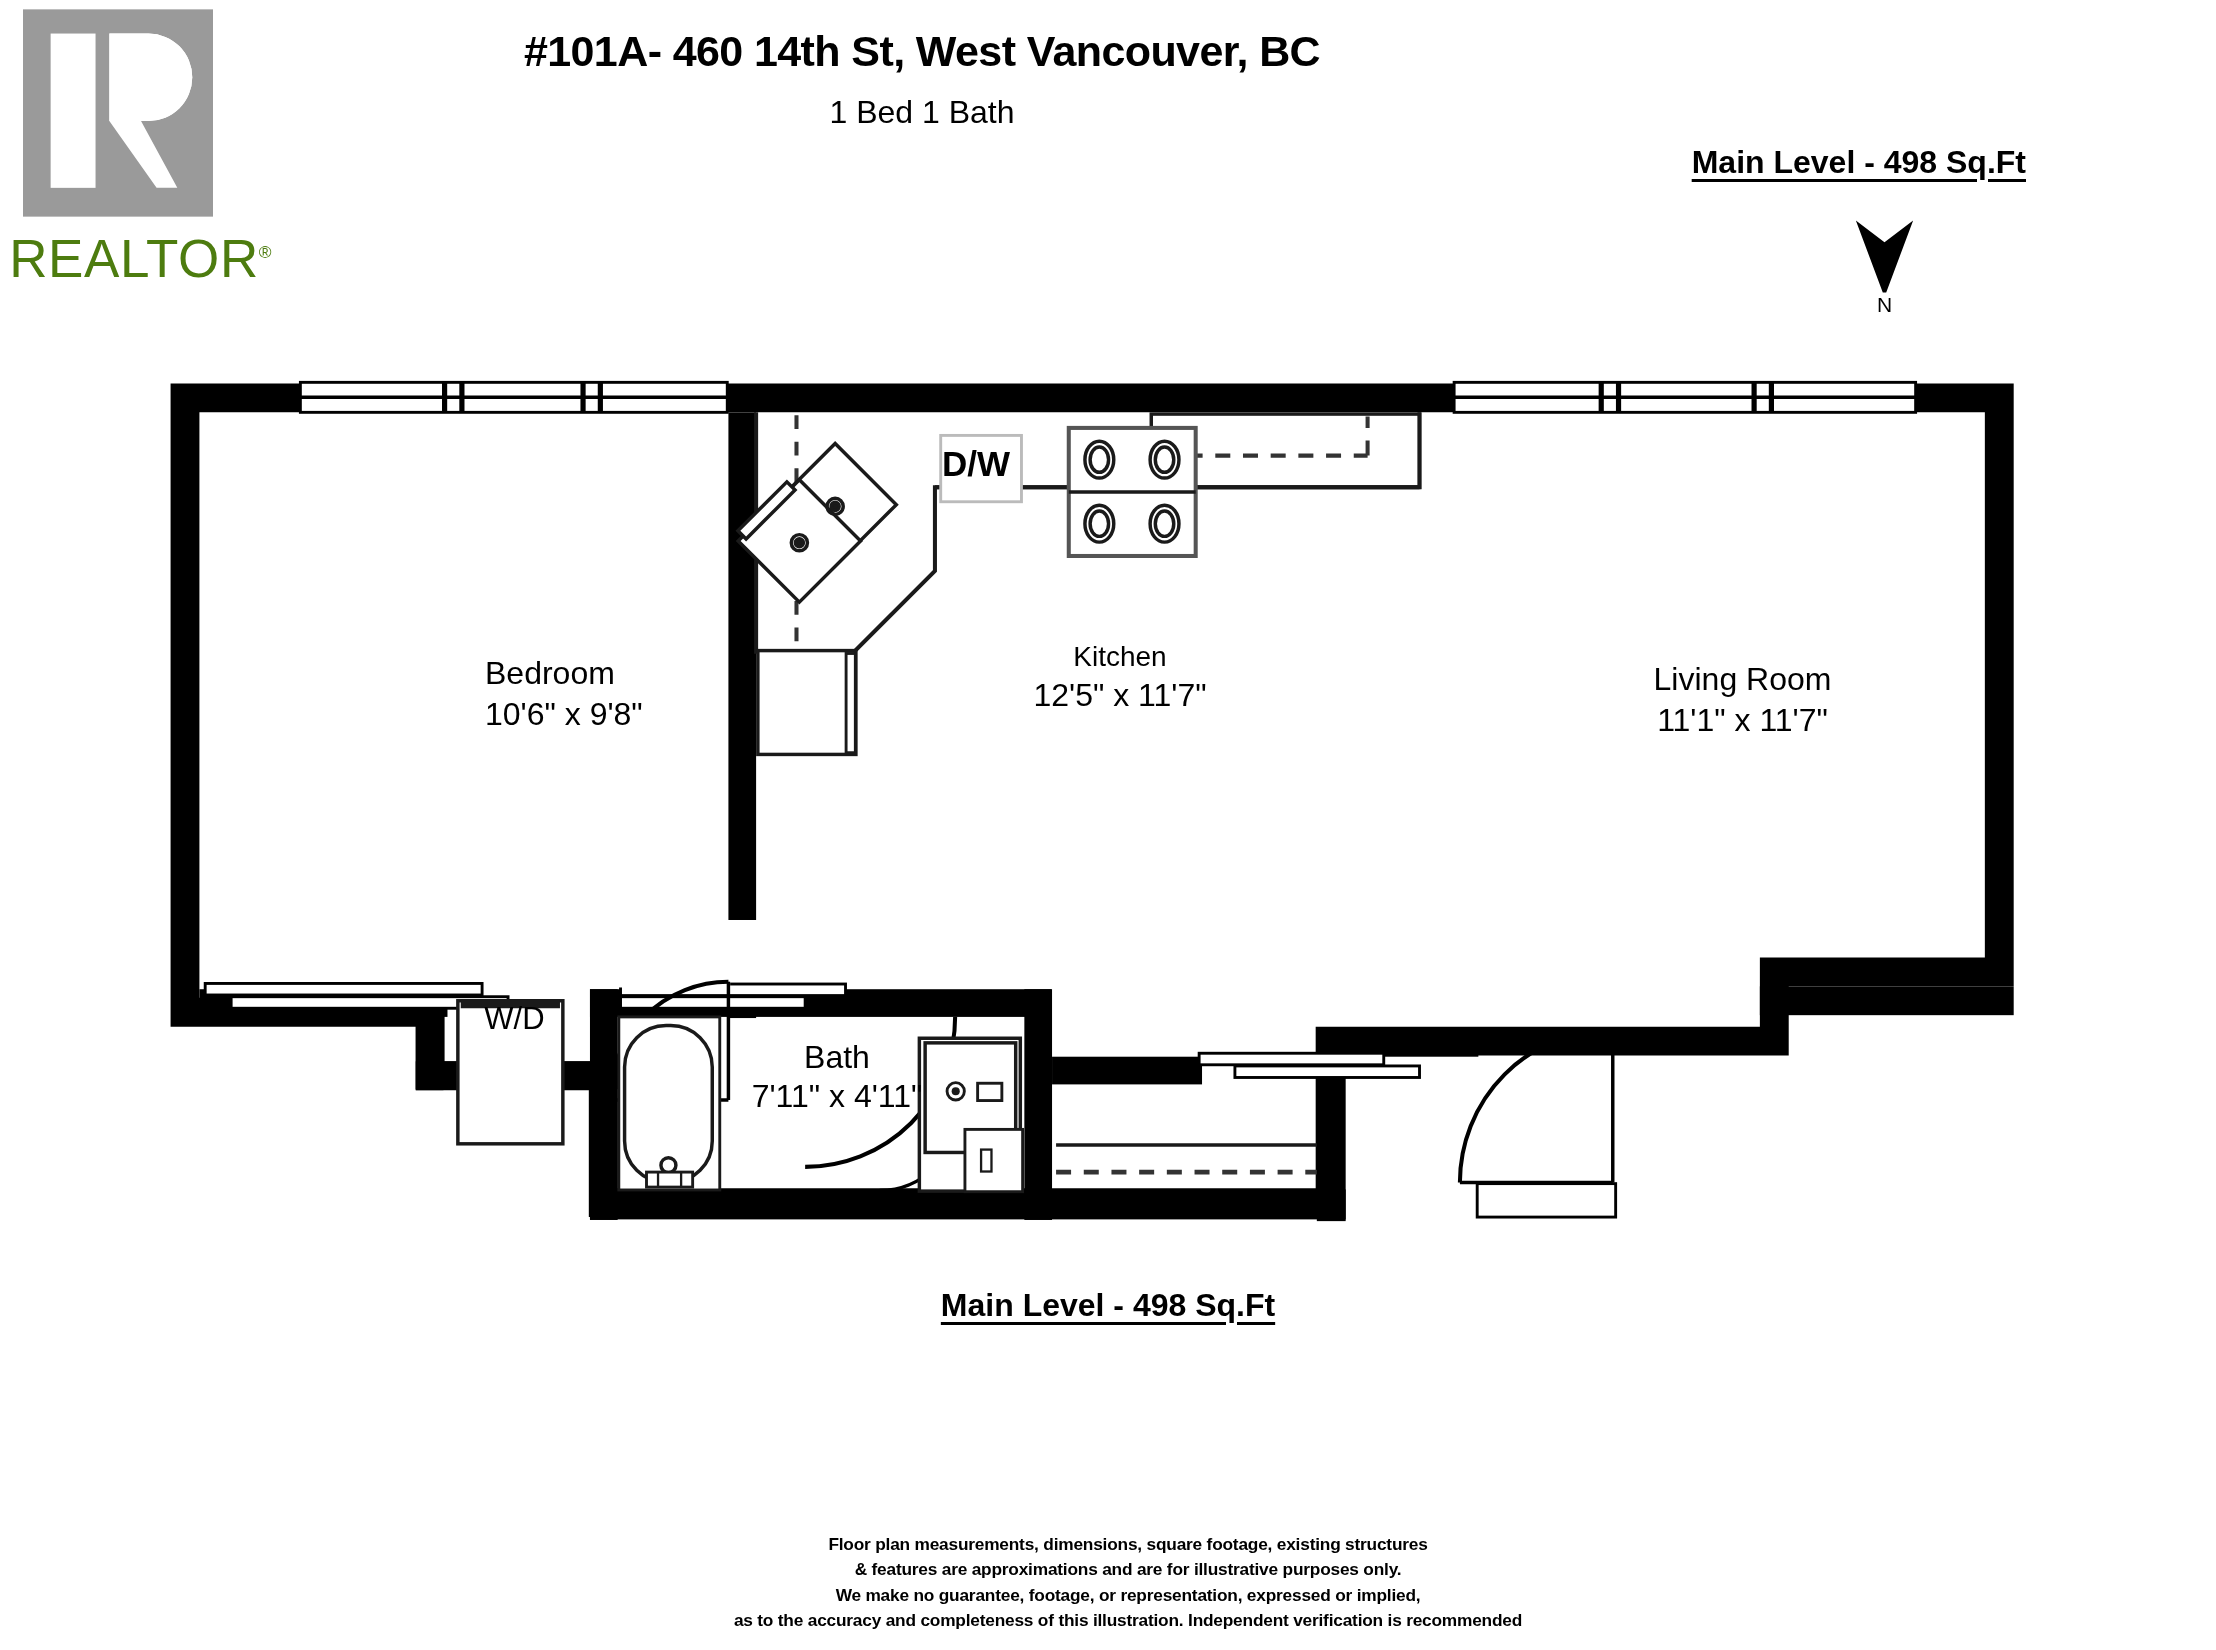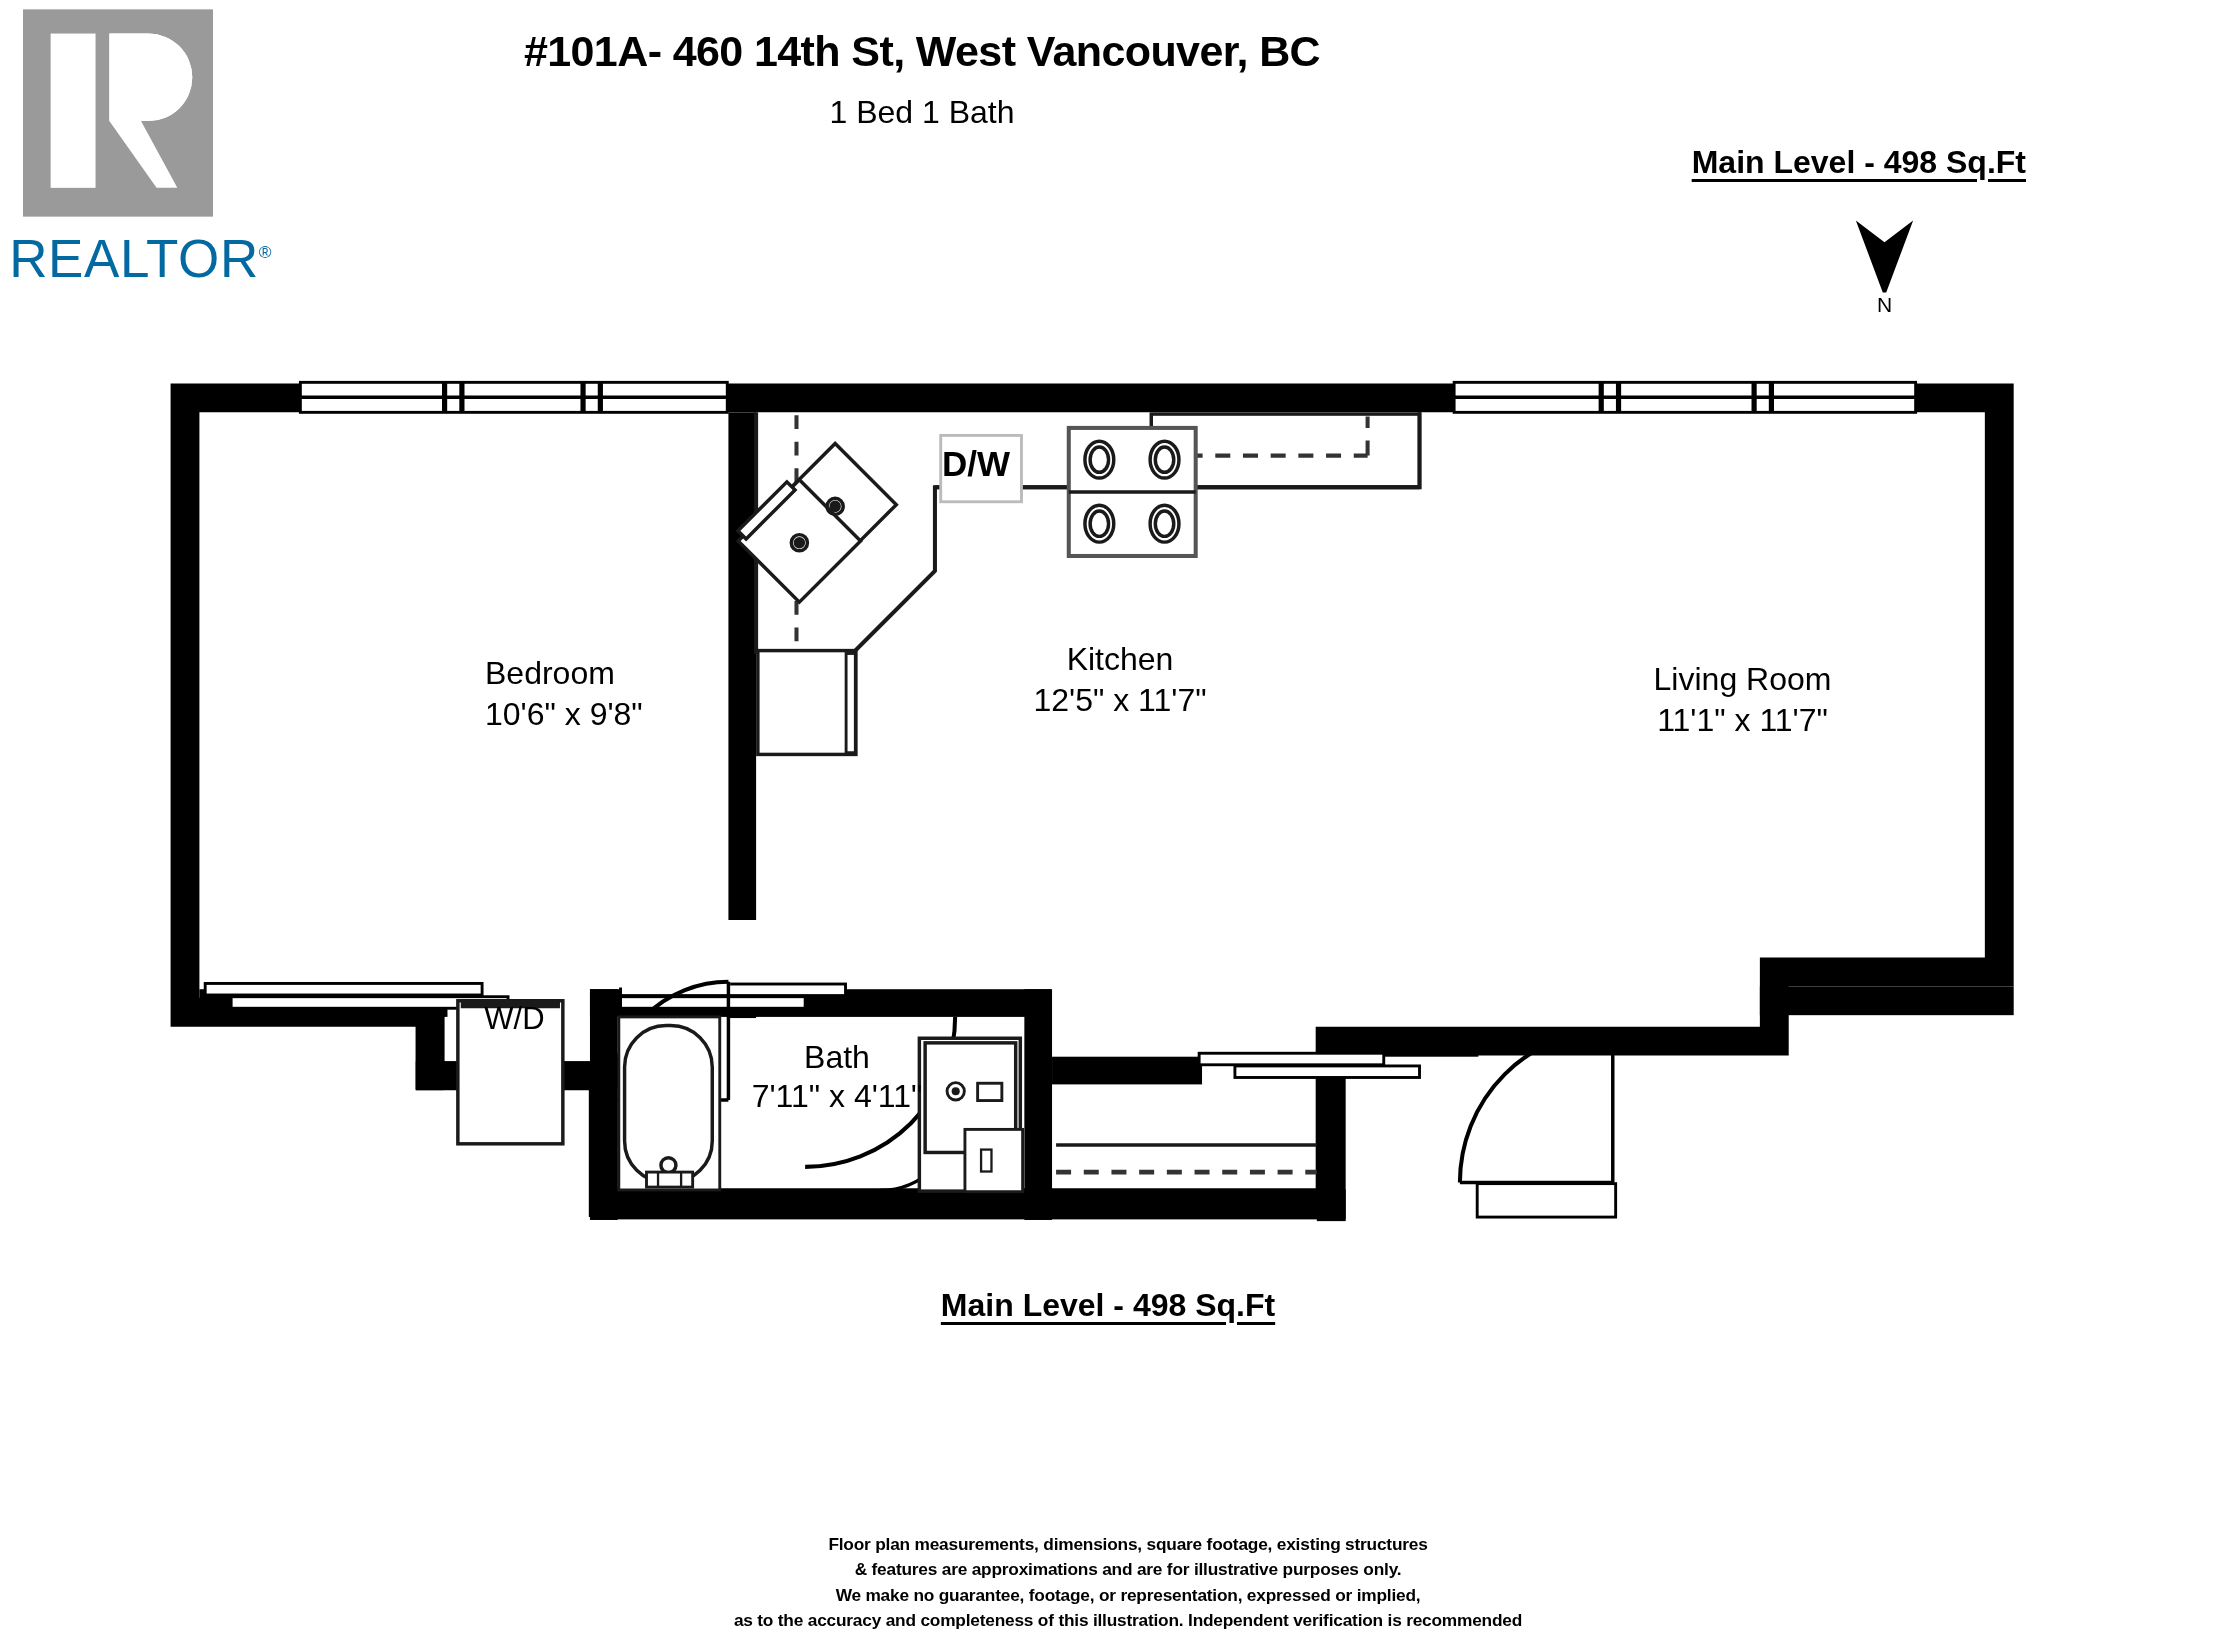--- a/index.html
+++ b/index.html
@@ -5,21 +5,21 @@
   html,body{margin:0;padding:0;background:#ffffff;}
   body{
     width:2216px;height:1650px;position:relative;overflow:hidden;
     font-family:"Liberation Sans","DejaVu Sans",sans-serif;color:#000;
   }
   
   #realtor-logo{position:absolute;left:9.2px;top:9.2px;width:217px;height:277px;}
   #realtor-logo .mark{position:absolute;left:14px;top:0;width:190px;height:208px;}
   #realtor-logo .wordmark{
     position:absolute;left:0;top:214px;width:217px;height:58px;
-    font-size:53px;letter-spacing:0.6px;color:#0369a1;line-height:58px;
+    font-size:53px;letter-spacing:0.6px;color:#4d7c0f;line-height:58px;
     font-family:"Liberation Sans","DejaVu Sans",sans-serif;white-space:nowrap;
   }
   #realtor-logo .wordmark sup{font-size:17.3px;vertical-align:super;}
 
   
   #header{position:absolute;left:0;top:0;width:1844px;text-align:center;}
   #plan-title{
     font-size:43px;font-weight:bold;letter-spacing:-0.6px;
     margin-top:26.6px;white-space:nowrap;
   }
@@ -306,21 +306,21 @@
 </svg>
 </div>
 
 <div id="room-labels">
   <div style="position:absolute;left:485px;top:655px;width:300px;text-align:left;">
     <div style="font-size:32px;">Bedroom</div>
     <div style="font-size:32px;margin-top:3.5px;">10'6" x 9'8"</div>
   </div>
 
   <div style="position:absolute;left:970px;top:641px;width:300px;text-align:center;">
-    <div style="font-size:32px;">Kitchen</div>
+    <div style="font-size:28px;">Kitchen</div>
     <div style="font-size:32px;margin-top:3.5px;">12'5" x 11'7"</div>
   </div>
 
   <div style="position:absolute;left:1581px;top:661px;width:323px;text-align:center;">
     <div style="font-size:32px;">Living Room</div>
     <div style="font-size:32px;margin-top:3.5px;">11'1" x 11'7"</div>
   </div>
 
   <div style="position:absolute;left:687px;top:1039px;width:300px;text-align:center;">
     <div style="font-size:32px;">Bath</div>

